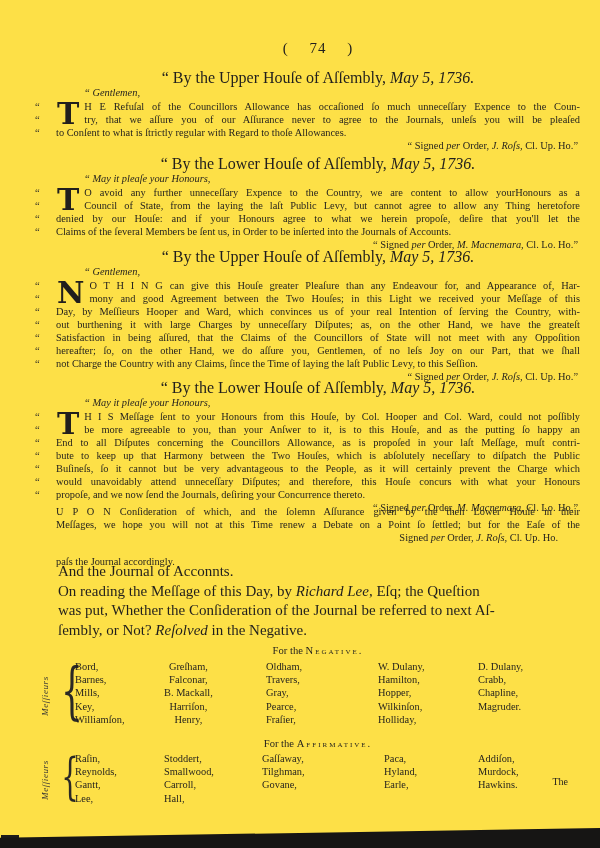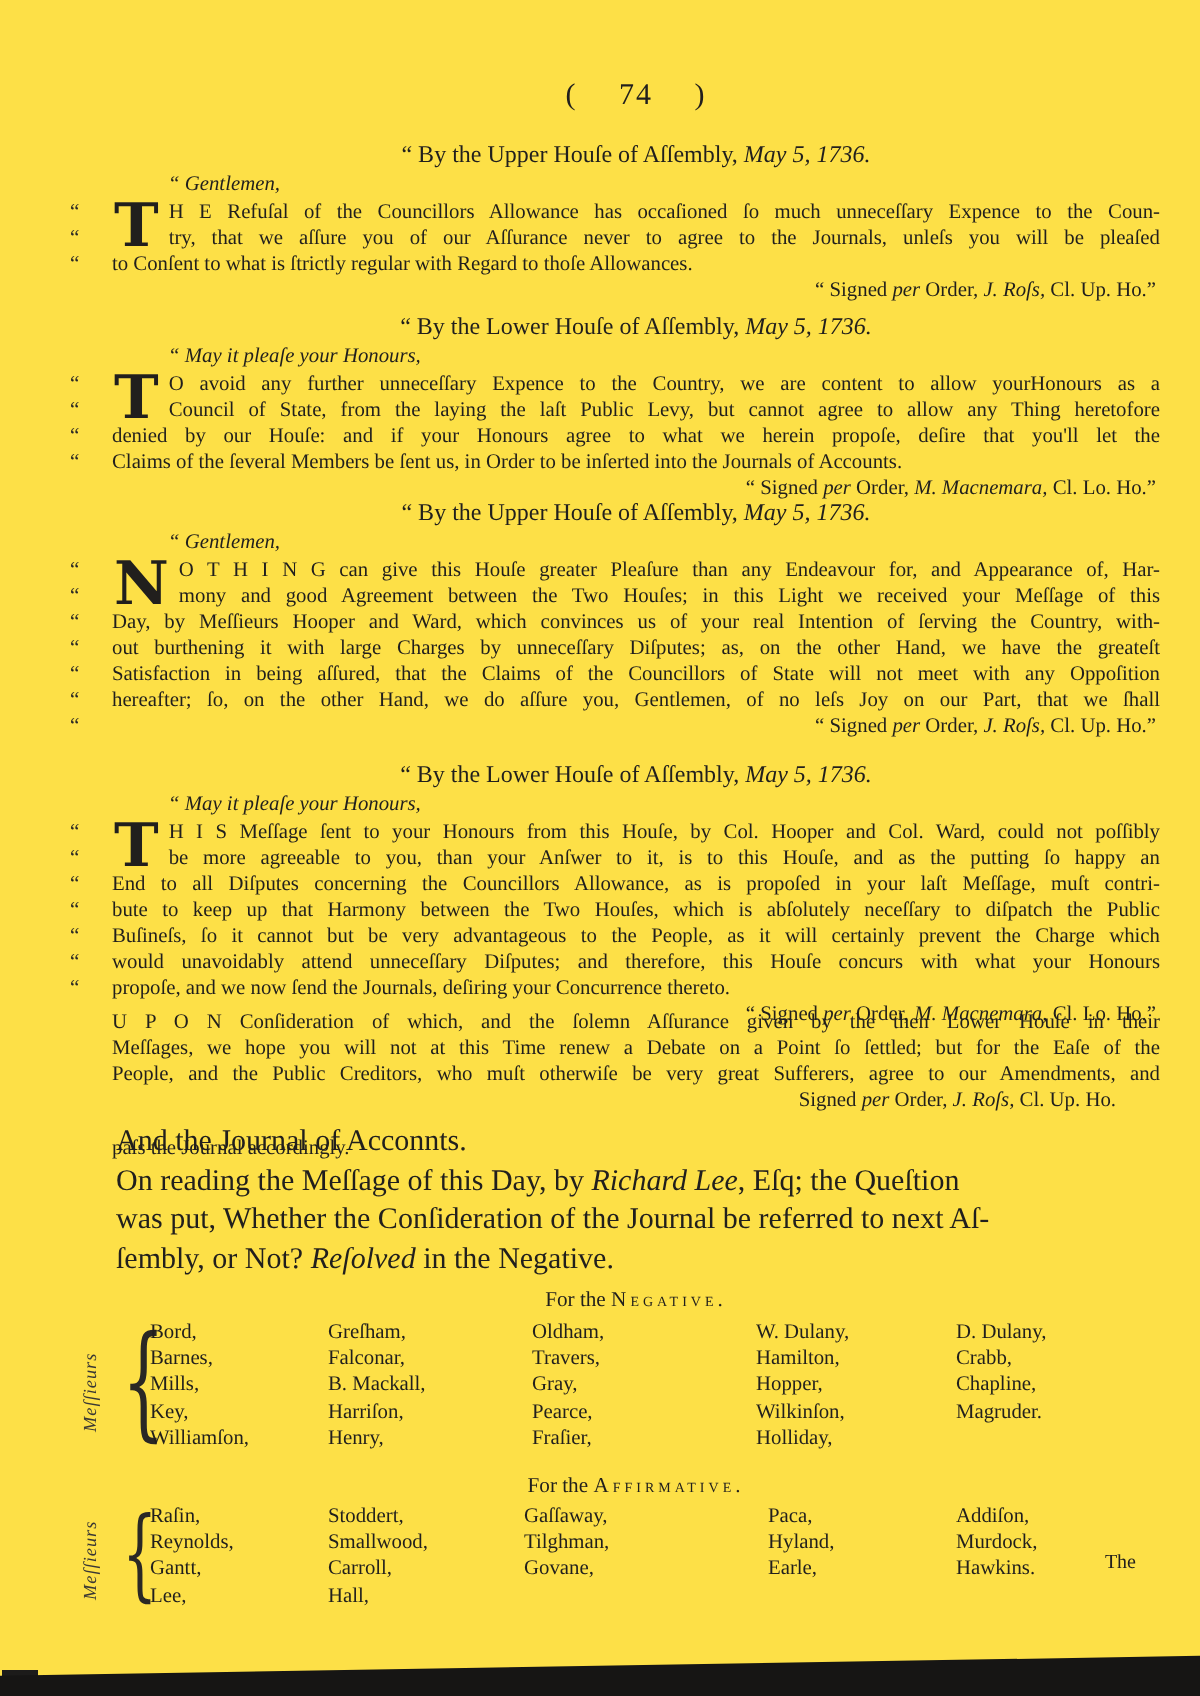--- a/index.html
+++ b/index.html
@@ -2,21 +2,21 @@
 <html><head>
 <meta charset="utf-8">
 <style>
   html,body{margin:0;padding:0;}
   .page{position:relative;width:600px;height:848px;background:#fde047;overflow:hidden;
         font-family:"Liberation Serif", serif;color:#211f1d;}
   .content{position:absolute;left:56px;width:524px;}
   .pageno{position:absolute;left:0;top:40px;width:524px;text-align:center;
           font-size:15px;word-spacing:16px;letter-spacing:1px;}
   .msg{position:absolute;left:0;width:524px;}
-  .msg-head{text-align:center;font-size:12px;line-height:13px;margin-bottom:3px;white-space:nowrap;}
+  .msg-head{text-align:center;font-size:16px;line-height:13px;margin-bottom:3px;white-space:nowrap;}
   .msg-head .date{font-style:italic;}
   .salutation{font-style:italic;font-size:10.4px;line-height:12px;margin:0 0 1px 28px;}
   .qpara{position:relative;font-size:10.4px;line-height:13px;}
   .gutter{position:absolute;left:-21px;top:0;white-space:pre-line;font-size:10.5px;line-height:13px;color:#2a2825;}
   .dropcap{float:left;font-family:"DejaVu Serif",serif;font-weight:bold;font-size:30px;line-height:25px;margin:1px 5px 0 1px;}
   .qline{text-align:justify;text-align-last:justify;height:13px;overflow:visible;}
   .qline.last{text-align-last:left;}
   .sig{font-size:10.4px;line-height:13px;text-align:right;padding-right:2px;white-space:nowrap;}
   .sig .it{font-style:italic;}
   .flexline{display:flex;justify-content:space-between;height:13px;}
@@ -88,20 +88,21 @@
 “
 “
 “</div>
         <span class="dropcap">N</span>
         <div class="qline">O T H I N G can give this Houſe greater Pleaſure than any Endeavour for, and Appearance of, Har-</div>
         <div class="qline">mony and good Agreement between the Two Houſes; in this Light we received your Meſſage of this</div>
         <div class="qline">Day, by Meſſieurs Hooper and Ward, which convinces us of your real Intention of ſerving the Country, with-</div>
         <div class="qline">out burthening it with large Charges by unneceſſary Diſputes; as, on the other Hand, we have the greateſt</div>
         <div class="qline">Satisfaction in being aſſured, that the Claims of the Councillors of State will not meet with any Oppoſition</div>
         <div class="qline">hereafter; ſo, on the other Hand, we do aſſure you, Gentlemen, of no leſs Joy on our Part, that we ſhall</div>
+        <div class="qline last">not Charge the Country with any Claims, ſince the Time of laying the laſt Public Levy, to this Seſſion.</div>
       </div>
       <div class="sig"><span>“ Signed </span><span class="it">per</span><span> Order, </span><span class="it">J. Roſs,</span><span> Cl. Up. Ho.”</span></div>
     </div>
 
     <div class="msg" style="top:381px;">
       <div class="msg-head"><span>“ By the Lower Houſe of Aſſembly, </span><span class="date">May 5, 1736.</span></div>
       <div class="salutation">“ May it pleaſe your Honours,</div>
       <div class="qpara">
         <div class="gutter">“
 “
@@ -119,21 +120,20 @@
         <div class="qline">would unavoidably attend unneceſſary Diſputes; and therefore, this Houſe concurs with what your Honours</div>
         <div class="qline last">propoſe, and we now ſend the Journals, deſiring your Concurrence thereto.</div>
       </div>
       <div class="sig"><span>“ Signed </span><span class="it">per</span><span> Order, </span><span class="it">M. Macnemara,</span><span> Cl. Lo. Ho.”</span></div>
     </div>
 
     <div class="msg" style="top:505px;">
       <div class="qpara">
         <div class="qline">U P O N  Conſideration of which, and the ſolemn Aſſurance given by the then Lower Houſe in their</div>
         <div class="qline">Meſſages, we hope you will not at this Time renew a Debate on a Point ſo ſettled; but for the Eaſe of the</div>
-        <div class="qline">People, and the Public Creditors, who muſt otherwiſe be very great Sufferers, agree to our Amendments, and</div>
         <div class="flexline">
           <span style="font-size:10.4px;margin-top:24px;">paſs the Journal accordingly.</span>
           <span class="sig"><span>Signed </span><span class="it">per</span><span> Order, </span><span class="it">J. Roſs,</span><span> Cl. Up. Ho.</span></span>
         </div>
       </div>
     </div>
 
     <div class="journal">
       <div class="jline">And the Journal of Acconnts.</div>
       <div class="jline"><span>On reading the Meſſage of this Day, by </span><span class="it">Richard Lee</span><span>, Eſq; the Queſtion</span></div>
@@ -144,21 +144,21 @@
     <div class="votes">
       <div class="divhead"><span>For the </span><span class="word">Negative.</span></div>
       <div class="votegrid" style="height:72px;margin-top:3px;">
         <div class="mess" style="left:-16px;top:2px;height:68px;text-align:center;">Meſſieurs</div>
         <div class="brace" style="left:-4px;top:-6px;font-size:62px;">{</div>
         <div class="vcol" style="left:19px;">Bord,
 Barnes,
 Mills,
 Key,
 Williamſon,</div>
-        <div class="vcol" style="left:108px;">Greſham,
+        <div class="vcol" style="left:108px;text-align:center;">Greſham,
 Falconar,
 B. Mackall,
 Harriſon,
 Henry,</div>
         <div class="vcol" style="left:210px;">Oldham,
 Travers,
 Gray,
 Pearce,
 Fraſier,</div>
         <div class="vcol" style="left:322px;">W. Dulany,

